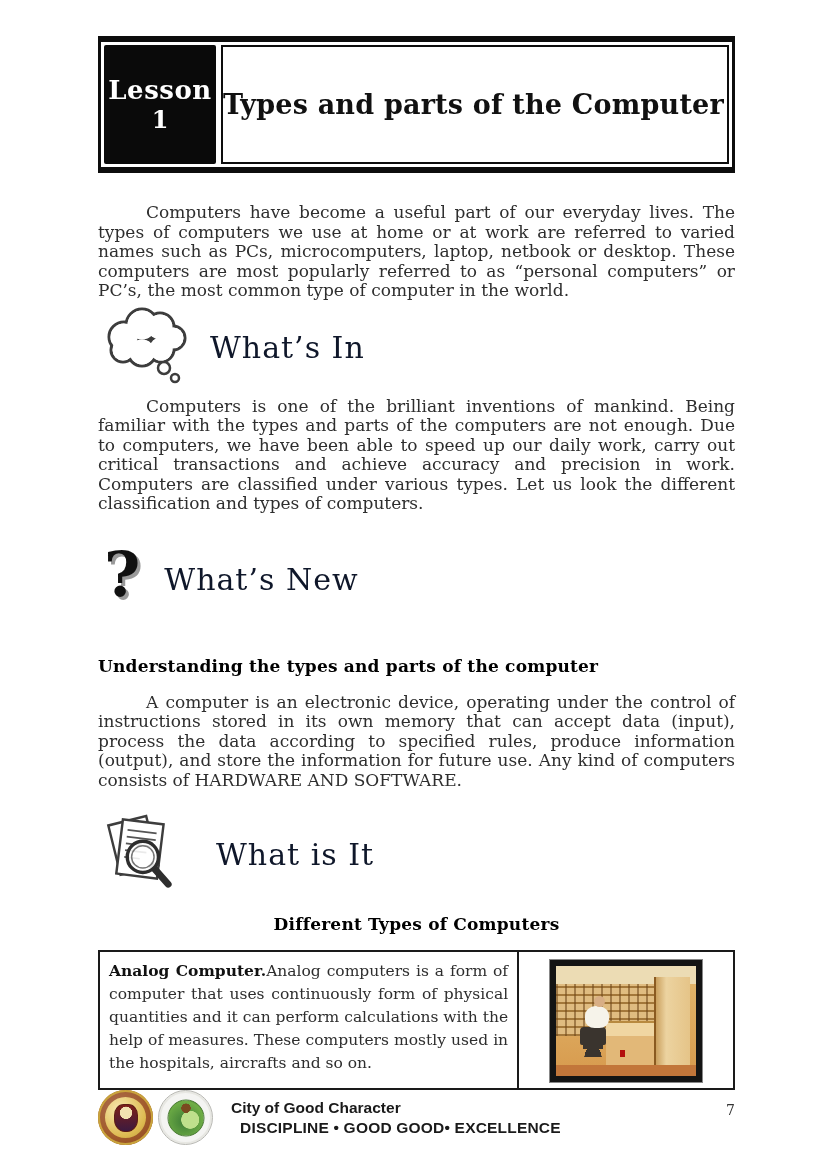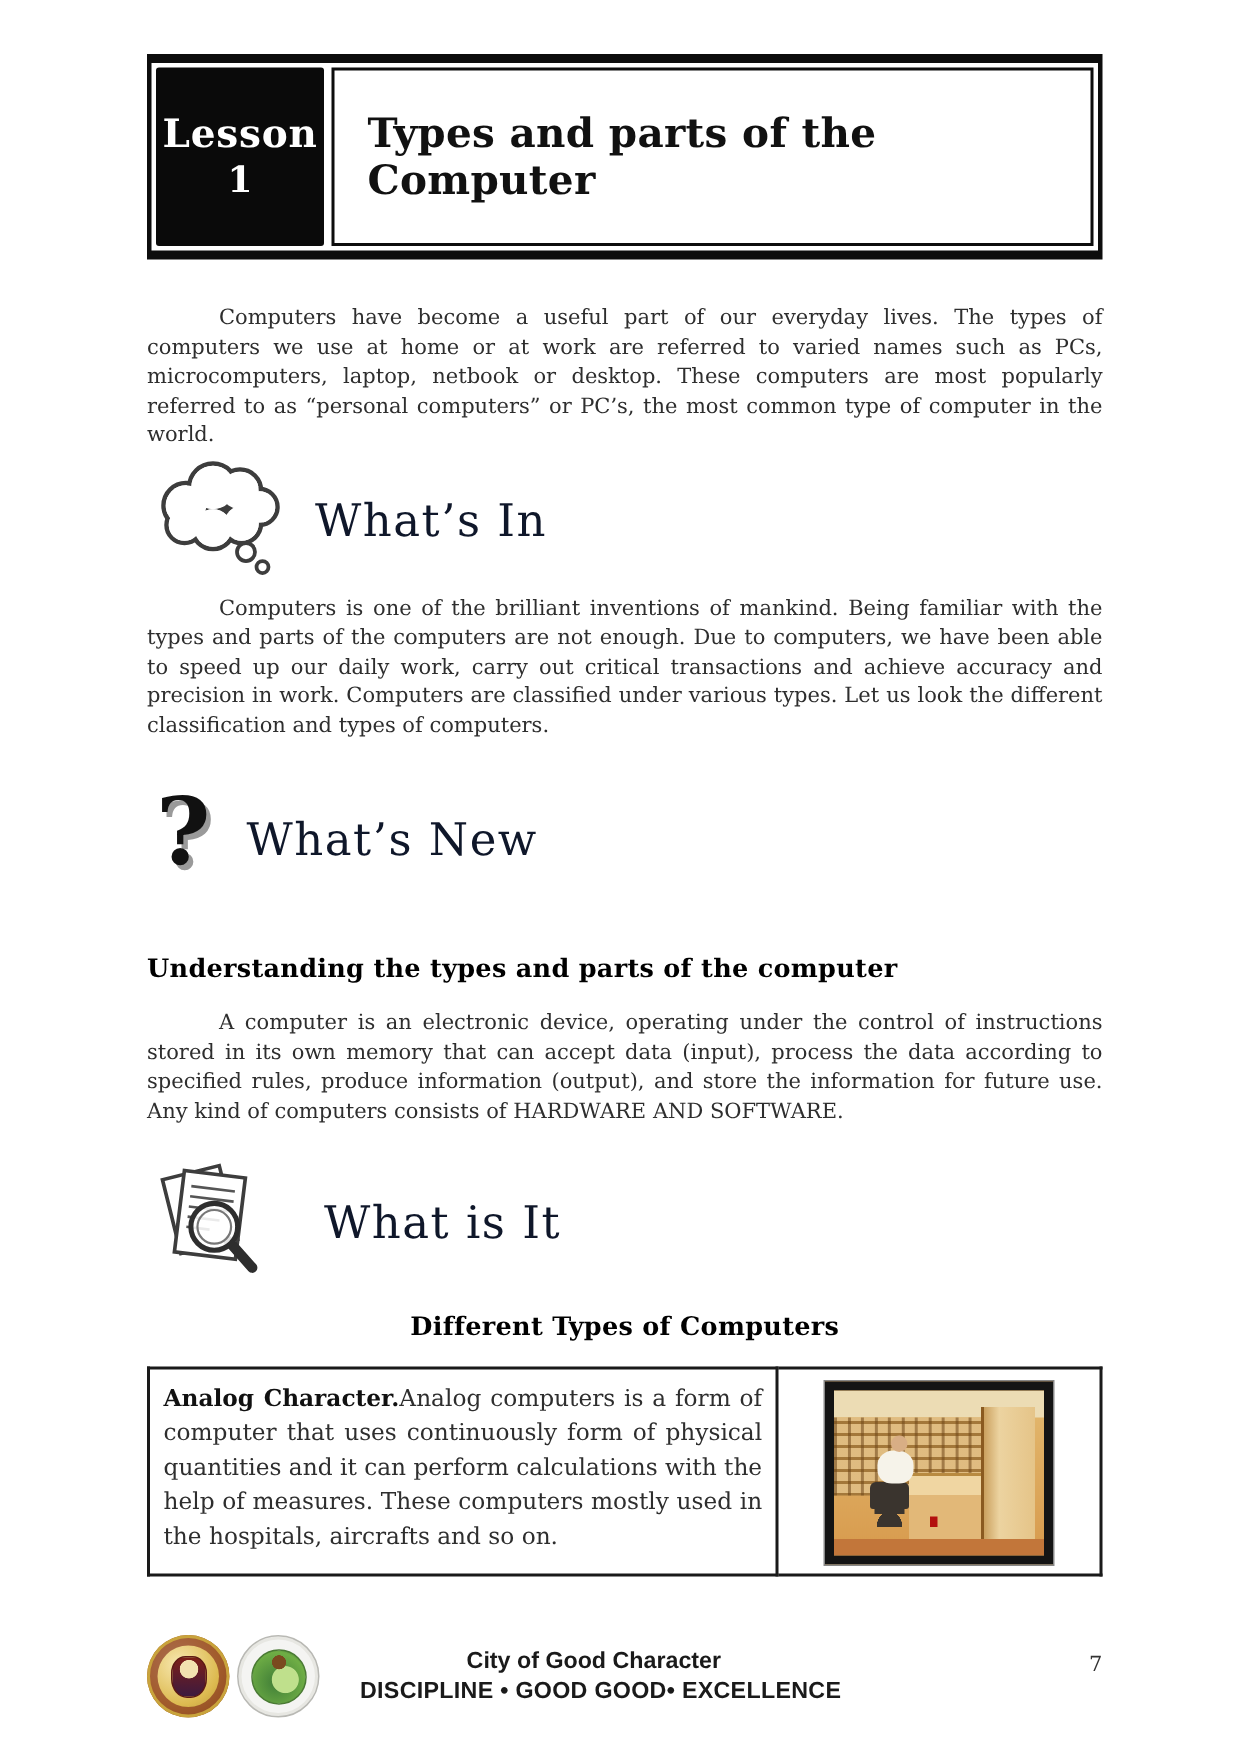--- a/index.html
+++ b/index.html
@@ -20,27 +20,27 @@
   }
   .lesson-box {
     width:112px; background:#0a0a0a; color:#fff;
     display:flex; flex-direction:column; align-items:center; justify-content:center;
     font-weight:bold; line-height:1.15; border-radius:2px;
   }
   .lesson-box .lesson-word { font-size:26px; letter-spacing:.5px; }
   .lesson-box .lesson-num  { font-size:24px; }
   .title-box {
     flex:1; margin-left:5px; border:2px solid #0d0d0d;
-    display:flex; align-items:center; padding-left:22px; background:#fff;
+    display:flex; align-items:center; padding-left:0; background:#fff;
   }
   .title-box .doc-title { font-size:27px; font-weight:bold; color:#111; letter-spacing:.2px; }
 
   
   .para {
-    font-size:14px; line-height:19.5px; text-align:justify;
+    font-size:17px; line-height:19.5px; text-align:justify;
     text-indent:48px; color:#2e2e2e;
   }
   .p-intro { margin-top:30px; }
   .p-whatsin { margin-top:14px; }
   .p-whatsnew { margin-top:17px; }
 
   
   .section-row { display:flex; align-items:center; }
   .section-title {
     font-size:30px; color:#0f172a; letter-spacing:1px;
@@ -116,21 +116,20 @@
     background:linear-gradient(#3a342e 0 30%, rgba(0,0,0,0) 30%),
                radial-gradient(ellipse at 50% 100%, #3a342e 0 60%, rgba(0,0,0,0) 61%);
   }
   .ph-floor { position:absolute; left:0; right:0; bottom:0; height:10%; background:#c2763a; }
 
   
   .footer {
     position:absolute; left:98px; right:93px; top:1090px;
     display:flex; align-items:flex-start;
     font-family:"Liberation Sans", sans-serif;
-    text-align:center;
   }
   .seals { display:flex; gap:5px; }
   .seal { width:55px; height:55px; border-radius:50%; position:relative; flex:none; }
   .seal-gold {
     background:radial-gradient(circle at 38% 35%, #f7e7ae, #ddba50 55%, #a5822c);
     box-shadow:inset 0 0 0 2px #c9a43c, inset 0 0 0 7px rgba(122,28,20,.6);
   }
   .seal-gold .seal-core {
     position:absolute; left:50%; top:50%; width:24px; height:28px;
     transform:translate(-50%,-50%);
@@ -230,21 +229,21 @@
     </svg>
     <span class="section-title">What is It</span>
   </div>
 
   <h3 class="subheading sub-types">Different Types of Computers</h3>
 
   <table class="types-table">
     <tbody>
       <tr>
         <td class="cell-text">
-          <p class="cell-para"><span class="term">Analog Character.</span><span>Analog computers is a form of computer that uses continuously form of physical quantities and it can perform calculations with the help of measures. These computers mostly used in the hospitals, aircrafts and so on.</span></p>
+          <p class="cell-para"><span class="term">Analog Computer.</span><span>Analog computers is a form of computer that uses continuously form of physical quantities and it can perform calculations with the help of measures. These computers mostly used in the hospitals, aircrafts and so on.</span></p>
         </td>
         <td class="cell-photo">
           <div class="photo-frame">
             <div class="ph-ceiling"></div>
             <div class="ph-wall"></div>
             <div class="ph-cabinet"></div>
             <div class="ph-floor"></div>
             <div class="ph-console"></div>
             <div class="ph-button"></div>
             <div class="ph-chair"></div>

